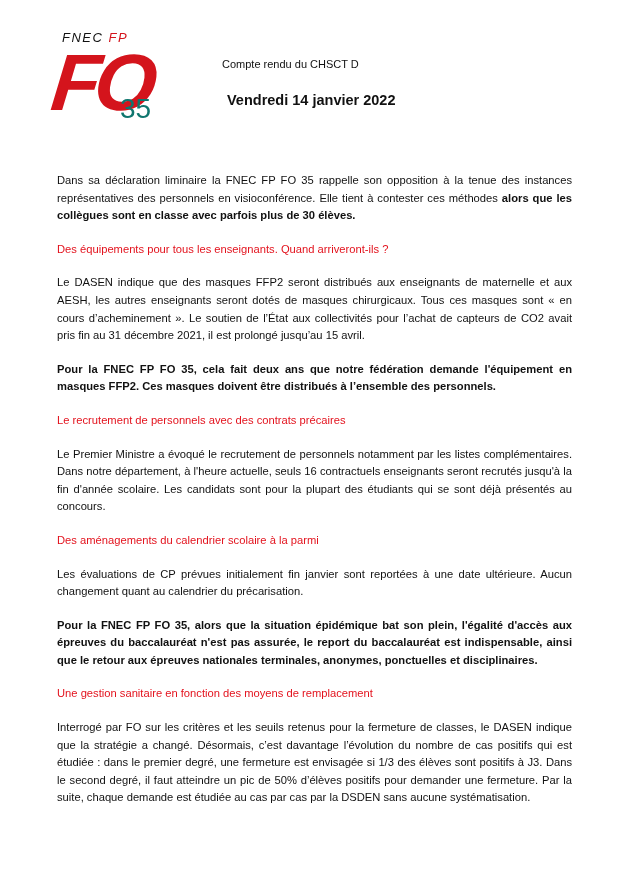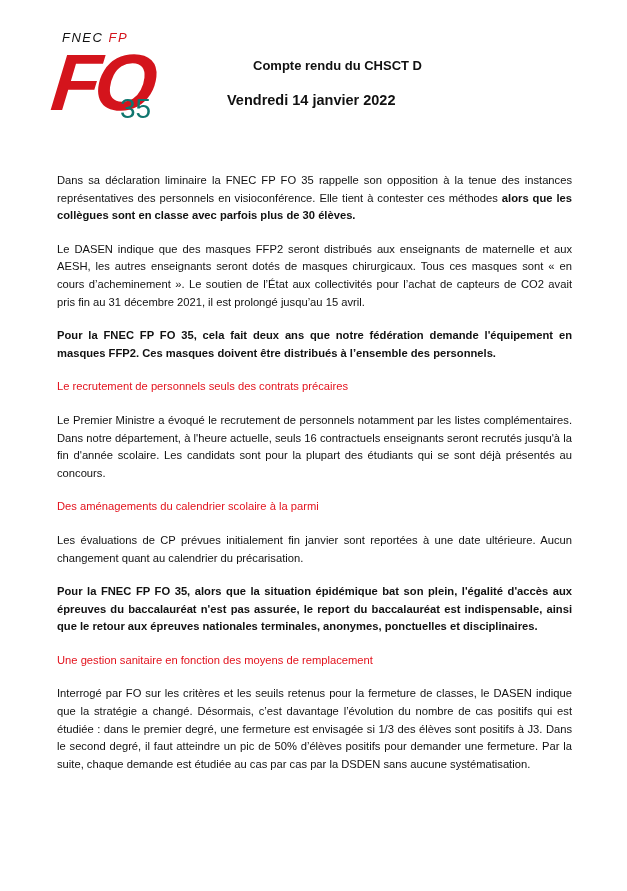--- a/index.html
+++ b/index.html
@@ -10,22 +10,22 @@
   .logo-top { position: absolute; left: 10px; top: 0; font-size: 13px; font-weight: normal;
               font-style: italic; letter-spacing: 1.5px; white-space: nowrap; }
   .logo-top .blk { color: #111; }
   .logo-top .red { color: #d4141c; }
   .logo-fo { position: absolute; left: 0; top: 8px; font-size: 80px; font-weight: bold;
              font-style: italic; color: #d4141c; letter-spacing: -6px; line-height: 90px;
              transform: skewX(-6deg); }
   .logo-num { position: absolute; left: 68px; top: 64px; font-size: 28px; color: #0f766e;
               line-height: 30px; }
 
-  .title { position: absolute; left: 222px; top: 58px; font-size: 13px; font-weight: bold;
-           white-space: nowrap; margin-left: 31px; }
+  .title { position: absolute; left: 222px; top: 58px; font-size: 11px; font-weight: normal;
+           white-space: nowrap; }
   .subtitle { position: absolute; left: 227px; top: 92px; font-size: 14.5px; font-weight: bold;
               white-space: nowrap; }
 
   .content { position: absolute; left: 57px; top: 156px; width: 515px; font-size: 11.2px;
              line-height: 17.6px; }
   .content p { margin: 16px 0 10px 0; text-align: justify; }
   .content p.heading { color: #e3121d; margin-bottom: 8px; }
   .content .b { font-weight: bold; }
 </style>
 </head>
@@ -39,24 +39,25 @@
   <div class="logo-fo">FO</div>
   <div class="logo-num">35</div>
 </div>
 
 <div class="title">Compte rendu du CHSCT D</div>
 <div class="subtitle">Vendredi 14 janvier 2022</div>
 
 <div class="content">
   <p><span>Dans sa déclaration liminaire la FNEC FP FO 35 rappelle son opposition à la tenue des instances représentatives des personnels en visioconférence. Elle tient à contester ces méthodes </span><span class="b">alors que les collègues sont en classe avec parfois plus de 30 élèves.</span></p>
 
+  <p class="heading">Des équipements pour tous les enseignants. Quand arriveront-ils ?</p>
   <p>Le DASEN indique que des masques FFP2 seront distribués aux enseignants de maternelle et aux AESH, les autres enseignants seront dotés de masques chirurgicaux. Tous ces masques sont « en cours d’acheminement ». Le soutien de l’État aux collectivités pour l’achat de capteurs de CO2 avait pris fin au 31 décembre 2021, il est prolongé jusqu’au 15 avril.</p>
   <p class="b">Pour la FNEC FP FO 35, cela fait deux ans que notre fédération demande l'équipement en masques FFP2. Ces masques doivent être distribués à l’ensemble des personnels.</p>
 
-  <p class="heading">Le recrutement de personnels seuls des contrats précaires</p>
+  <p class="heading">Le recrutement de personnels avec des contrats précaires</p>
   <p>Le Premier Ministre a évoqué le recrutement de personnels notamment par les listes complémentaires. Dans notre département, à l'heure actuelle, seuls 16 contractuels enseignants seront recrutés jusqu'à la fin d'année scolaire. Les candidats sont pour la plupart des étudiants qui se sont déjà présentés au concours.</p>
 
   <p class="heading">Des aménagements du calendrier scolaire à la parmi</p>
   <p>Les évaluations de CP prévues initialement fin janvier sont reportées à une date ultérieure. Aucun changement quant au calendrier du précarisation.</p>
   <p class="b">Pour la FNEC FP FO 35, alors que la situation épidémique bat son plein, l'égalité d'accès aux épreuves du baccalauréat n'est pas assurée, le report du baccalauréat est indispensable, ainsi que le retour aux épreuves nationales terminales, anonymes, ponctuelles et disciplinaires.</p>
 
   <p class="heading">Une gestion sanitaire en fonction des moyens de remplacement</p>
   <p>Interrogé par FO sur les critères et les seuils retenus pour la fermeture de classes, le DASEN indique que la stratégie a changé. Désormais, c’est davantage l’évolution du nombre de cas positifs qui est étudiée : dans le premier degré, une fermeture est envisagée si 1/3 des élèves sont positifs à J3. Dans le second degré, il faut atteindre un pic de 50% d’élèves positifs pour demander une fermeture. Par la suite, chaque demande est étudiée au cas par cas par la DSDEN sans aucune systématisation.</p>
 </div>
 

